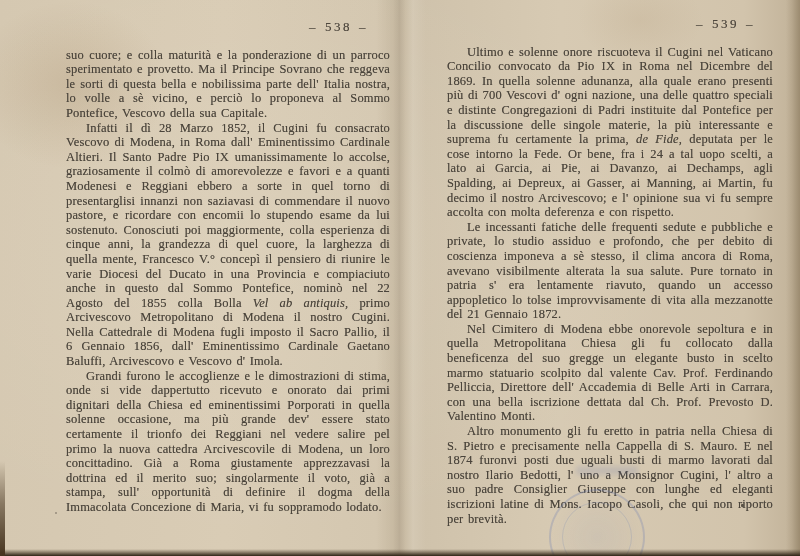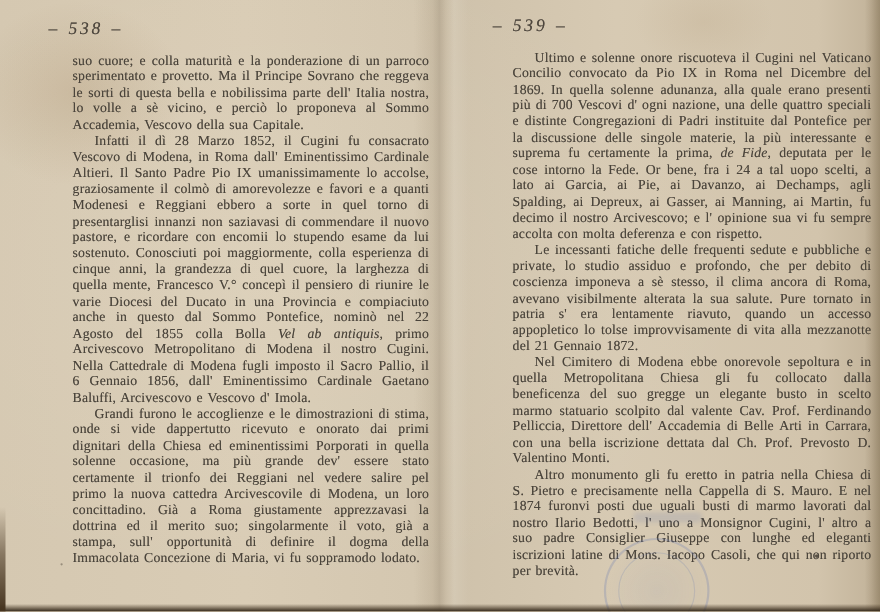--- a/index.html
+++ b/index.html
@@ -34,24 +34,24 @@
   .edge-left{
     position:absolute;left:0;bottom:0;width:5px;height:95px;
     background:linear-gradient(180deg, rgba(72,54,33,0) 0%, rgba(72,54,33,0.55) 45%, #46341f 100%);
   }
   .page{
     position:absolute;color:#4a443b;font-size:12.5px;line-height:14.6px;
     text-align:justify;letter-spacing:0.15px;word-spacing:1.2px;
     text-shadow:0 0 0.5px rgba(74,68,59,0.55);
   }
   .page-left{left:66px;top:20px;width:324px;}
-  .page-right{left:466px;top:17px;width:326px;}
+  .page-right{left:447px;top:17px;width:326px;}
   .pagenum{
-    text-align:left;font-size:16px;letter-spacing:2.5px;
-    margin:0 0 13px 0;color:#4e473e;font-style:italic;
+    text-align:right;font-size:13px;letter-spacing:2.5px;
+    margin:0 0 13px 0;color:#4e473e;
   }
   .pagenum-left{transform:translateX(-22px);}
   .pagenum-right{transform:translateX(-18px);}
   .para{margin:0;}
   .ind{text-indent:20px;}
   .ital{font-style:italic;margin-top:20px;}
   .stamp{
     position:absolute;left:549px;top:489px;width:92px;height:92px;border-radius:50%;
     border:2px solid rgba(100,118,178,0.26);
     background:radial-gradient(circle, rgba(100,118,178,0.07), rgba(100,118,178,0) 72%);
@@ -70,21 +70,21 @@
 </style>
 </head>
 <body>
 
 <div class="scan">
   <div class="gutter"></div>
   <div class="edge-right"></div>
 
   <section class="page page-left">
     <p class="pagenum pagenum-left">– 538 –</p>
-    <p class="para"><span>suo cuore; e colla maturità e la ponderazione di un parroco sperimentato e provetto. Ma il Principe Sovrano che reggeva le sorti di questa bella e nobilissima parte dell' Italia nostra, lo volle a sè vicino, e perciò lo proponeva al Sommo Accademia, Vescovo della sua Capitale.</span></p>
+    <p class="para"><span>suo cuore; e colla maturità e la ponderazione di un parroco sperimentato e provetto. Ma il Principe Sovrano che reggeva le sorti di questa bella e nobilissima parte dell' Italia nostra, lo volle a sè vicino, e perciò lo proponeva al Sommo Pontefice, Vescovo della sua Capitale.</span></p>
     <p class="para ind"><span>Infatti il dì 28 Marzo 1852, il Cugini fu consacrato Vescovo di Modena, in Roma dall' Eminentissimo Cardinale Altieri. Il Santo Padre Pio IX umanissimamente lo accolse, graziosamente il colmò di amorevolezze e favori e a quanti Modenesi e Reggiani ebbero a sorte in quel torno di presentarglisi innanzi non saziavasi di commendare il nuovo pastore, e ricordare con encomii lo stupendo esame da lui sostenuto. Conosciuti poi maggiormente, colla esperienza di cinque anni, la grandezza di quel cuore, la larghezza di quella mente, Francesco V.° concepì il pensiero di riunire le varie Diocesi del Ducato in una Provincia e compiaciuto anche in questo dal Sommo Pontefice, nominò nel 22 Agosto del 1855 colla Bolla </span><span class="ital">Vel ab antiquis,</span><span> primo Arcivescovo Metropolitano di Modena il nostro Cugini. Nella Cattedrale di Modena fugli imposto il Sacro Pallio, il 6 Gennaio 1856, dall' Eminentissimo Cardinale Gaetano Baluffi, Arcivescovo e Vescovo d' Imola.</span></p>
     <p class="para ind"><span>Grandi furono le accoglienze e le dimostrazioni di stima, onde si vide dappertutto ricevuto e onorato dai primi dignitari della Chiesa ed eminentissimi Porporati in quella solenne occasione, ma più grande dev' essere stato certamente il trionfo dei Reggiani nel vedere salire pel primo la nuova cattedra Arcivescovile di Modena, un loro concittadino. Già a Roma giustamente apprezzavasi la dottrina ed il merito suo; singolarmente il voto, già a stampa, sull' opportunità di definire il dogma della Immacolata Concezione di Maria, vi fu soppramodo lodato.</span></p>
   </section>
 
   <section class="page page-right">
     <p class="pagenum pagenum-right">– 539 –</p>
     <p class="para ind"><span>Ultimo e solenne onore riscuoteva il Cugini nel Vaticano Concilio convocato da Pio IX in Roma nel Dicembre del 1869. In quella solenne adunanza, alla quale erano presenti più di 700 Vescovi d' ogni nazione, una delle quattro speciali e distinte Congregazioni di Padri instituite dal Pontefice per la discussione delle singole materie, la più interessante e suprema fu certamente la prima, </span><span class="ital">de Fide,</span><span> deputata per le cose intorno la Fede. Or bene, fra i 24 a tal uopo scelti, a lato ai Garcia, ai Pie, ai Davanzo, ai Dechamps, agli Spalding, ai Depreux, ai Gasser, ai Manning, ai Martin, fu decimo il nostro Arcivescovo; e l' opinione sua vi fu sempre accolta con molta deferenza e con rispetto.</span></p>
     <p class="para ind"><span>Le incessanti fatiche delle frequenti sedute e pubbliche e private, lo studio assiduo e profondo, che per debito di coscienza imponeva a sè stesso, il clima ancora di Roma, avevano visibilmente alterata la sua salute. Pure tornato in patria s' era lentamente riavuto, quando un accesso appopletico lo tolse improvvisamente di vita alla mezzanotte del 21 Gennaio 1872.</span></p>
     <p class="para ind"><span>Nel Cimitero di Modena ebbe onorevole sepoltura e in quella Metropolitana Chiesa gli fu collocato dalla beneficenza del suo gregge un elegante busto in scelto marmo statuario scolpito dal valente Cav. Prof. Ferdinando Pelliccia, Direttore dell' Accademia di Belle Arti in Carrara, con una bella iscrizione dettata dal Ch. Prof. Prevosto D. Valentino Monti.</span></p>
     <p class="para ind"><span>Altro monumento gli fu eretto in patria nella Chiesa di S. Pietro e precisamente nella Cappella di S. Mauro. E nel 1874 furonvi posti due uguali busti di marmo lavorati dal nostro Ilario Bedotti, l' uno a Monsignor Cugini, l' altro a suo padre Consiglier Giuseppe con lunghe ed eleganti iscrizioni latine di Mons. Iacopo Casoli, che qui non riporto per brevità.</span></p>

